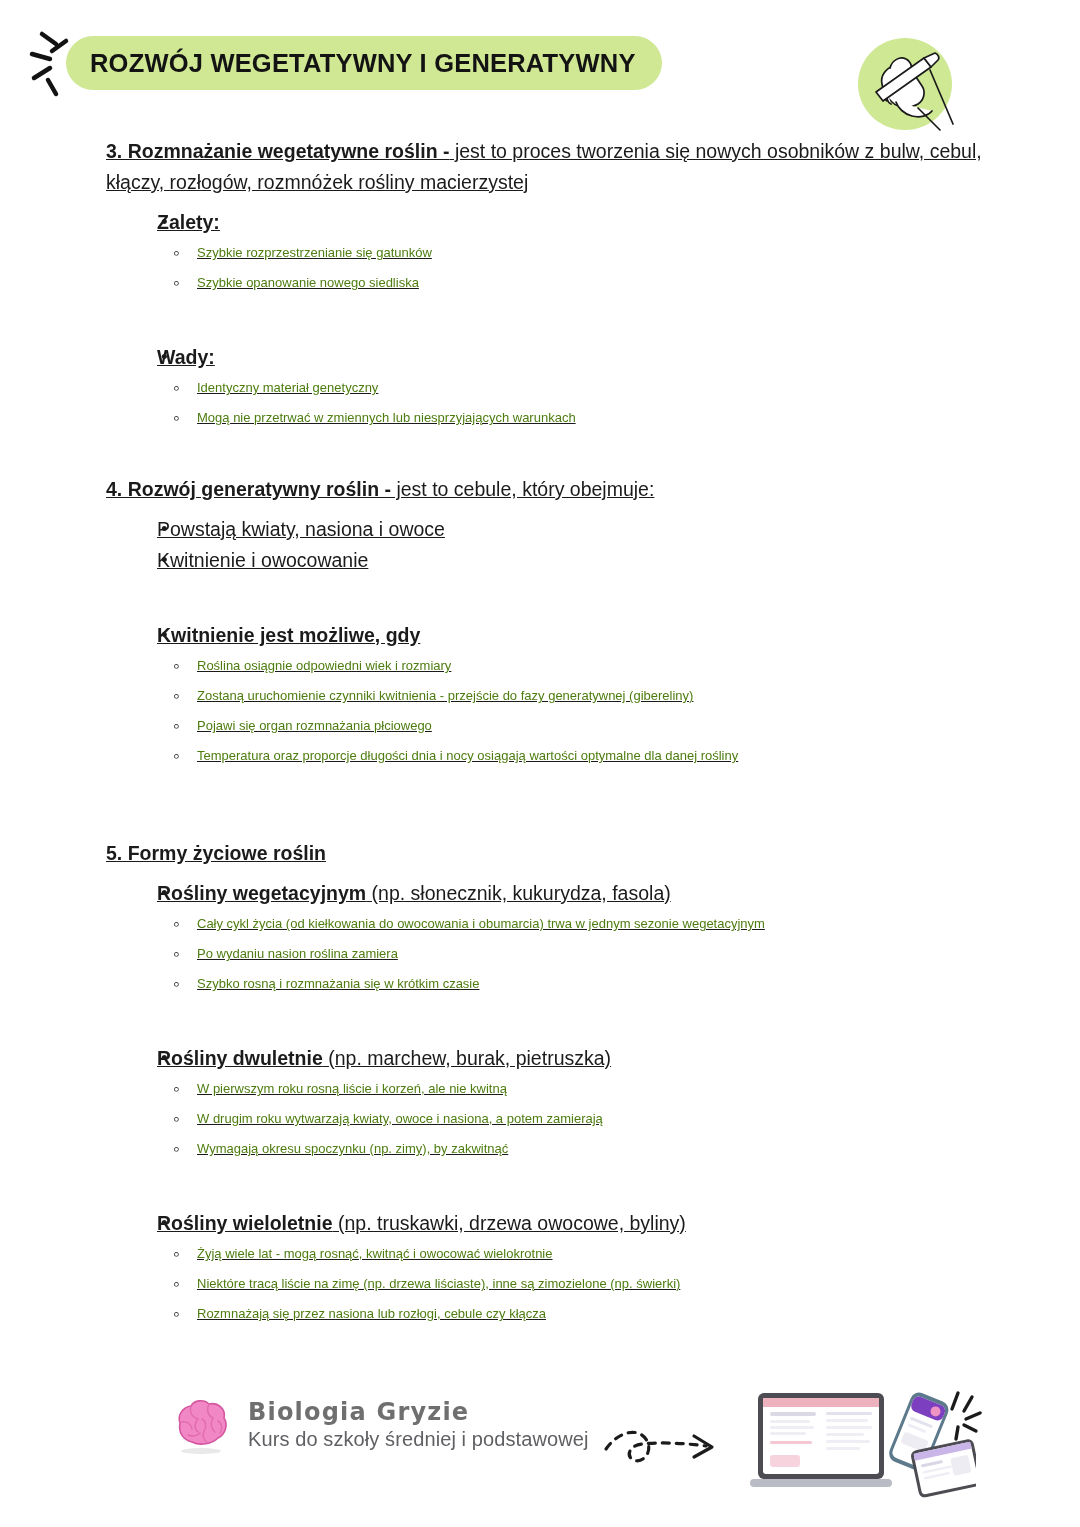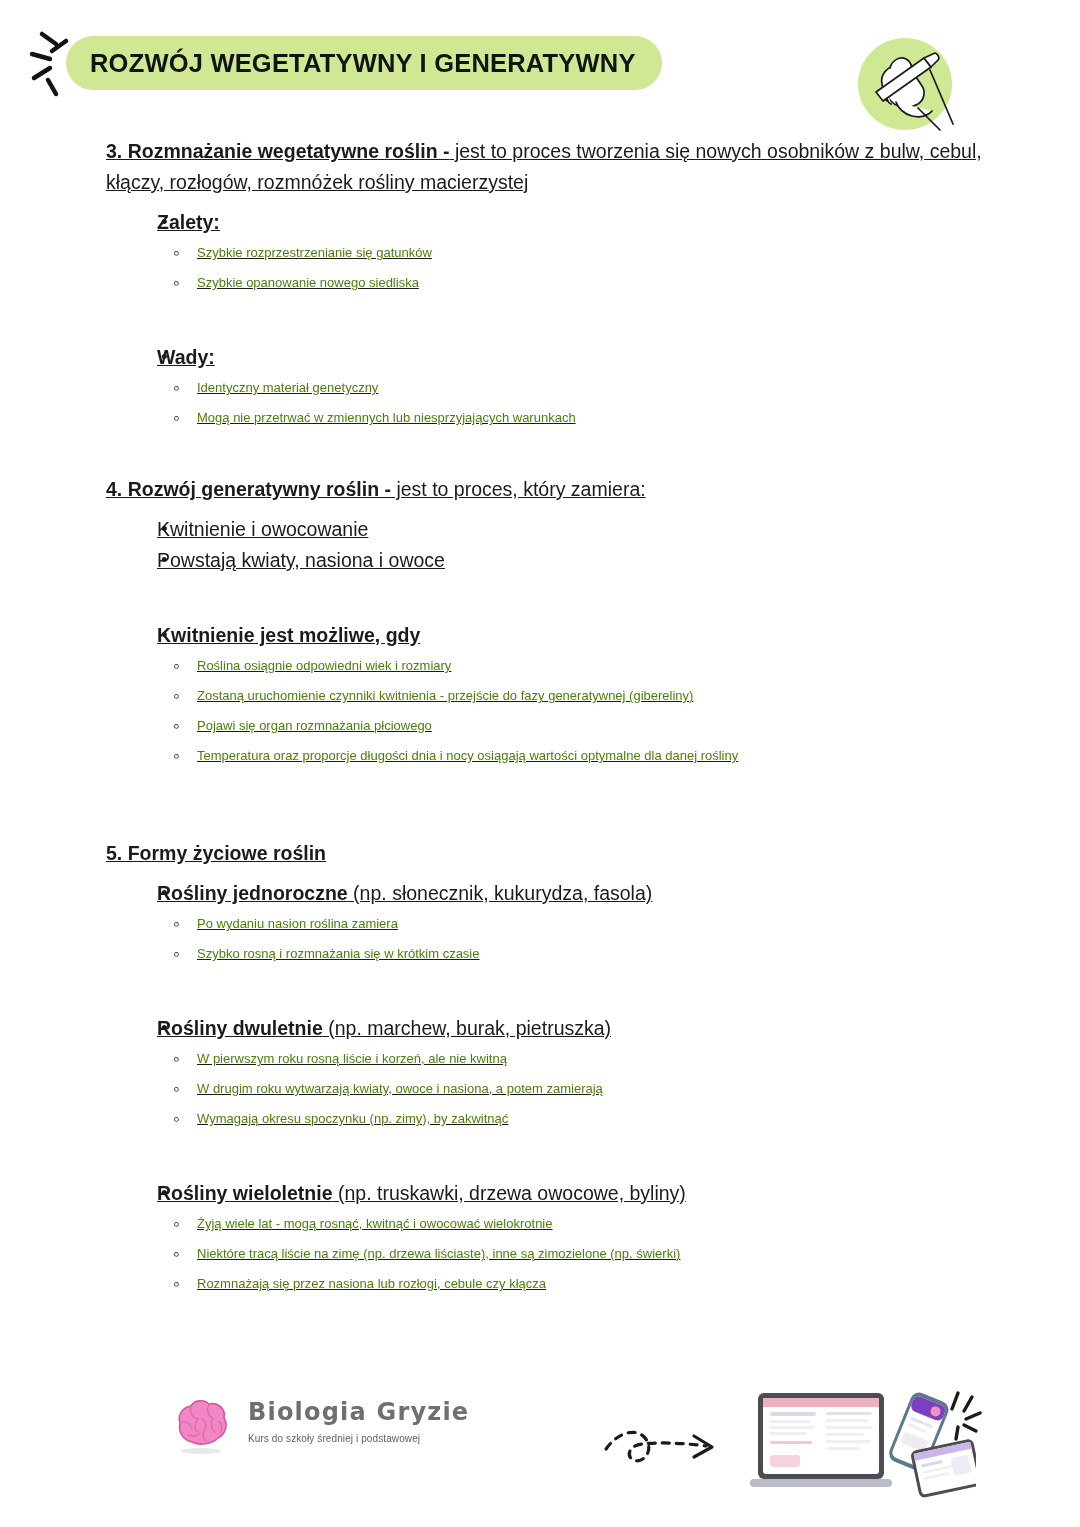--- a/index.html
+++ b/index.html
@@ -176,21 +176,21 @@
 
   .brand-text .brand-name {
     font-size: 24px;
     font-weight: bold;
     color: #6f6f70;
     letter-spacing: 1.2px;
     line-height: 28px;
     font-family: "DejaVu Sans", sans-serif;
   }
   .brand-text .brand-sub {
-    font-size: 10px;
+    font-size: 20px;
     color: #5f6063;
     letter-spacing: 0.1px;
     line-height: 22px;
     margin-top: 2px;
     font-family: "Liberation Sans", sans-serif;
   }
 
   .footer-arrow {
     position: absolute;
     left: 586px;
@@ -284,29 +284,29 @@
         <ul class="lvl2">
           <li>Identyczny materiał genetyczny</li>
           <li>Mogą nie przetrwać w zmiennych lub niesprzyjających warunkach</li>
         </ul>
       </li>
     </ul>
 
     <div class="gap-lg"></div>
 
     <p class="para">
-      <b>4. Rozwój generatywny roślin -</b><span> jest to proces, który zamiera:</span>
+      <b>4. Rozwój generatywny roślin -</b><span> jest to cebule, który obejmuje:</span>
     </p>
 
     <ul class="lvl1">
       <li>
+        <span class="li-text">Powstają kwiaty, nasiona i owoce</span>
+      </li>
+      <li>
         <span class="li-text">Kwitnienie i owocowanie</span>
-      </li>
-      <li>
-        <span class="li-text">Powstają kwiaty, nasiona i owoce</span>
       </li>
     </ul>
 
     <div class="gap-md"></div>
 
     <ul class="lvl1">
       <li>
         <span class="li-text"><b>Kwitnienie jest możliwe, gdy</b></span>
         <ul class="lvl2">
           <li>Roślina osiągnie odpowiedni wiek i rozmiary</li>
@@ -318,22 +318,23 @@
     </ul>
 
     <div class="gap-xl"></div>
 
     <p class="para">
       <b>5. Formy życiowe roślin</b>
     </p>
 
     <ul class="lvl1">
       <li>
-        <span class="li-text"><b>Rośliny jednoroczne</b><span class="normal"> (np. słonecznik, kukurydza, fasola)</span></span>
-        <ul class="lvl2">
+        <span class="li-text"><b>Rośliny wegetacyjnym</b><span class="normal"> (np. słonecznik, kukurydza, fasola)</span></span>
+        <ul class="lvl2">
+          <li>Cały cykl życia (od kiełkowania do owocowania i obumarcia) trwa w jednym sezonie wegetacyjnym</li>
           <li>Po wydaniu nasion roślina zamiera</li>
           <li>Szybko rosną i rozmnażania się w krótkim czasie</li>
         </ul>
       </li>
     </ul>
 
     <div class="gap-md"></div>
 
     <ul class="lvl1">
       <li>

